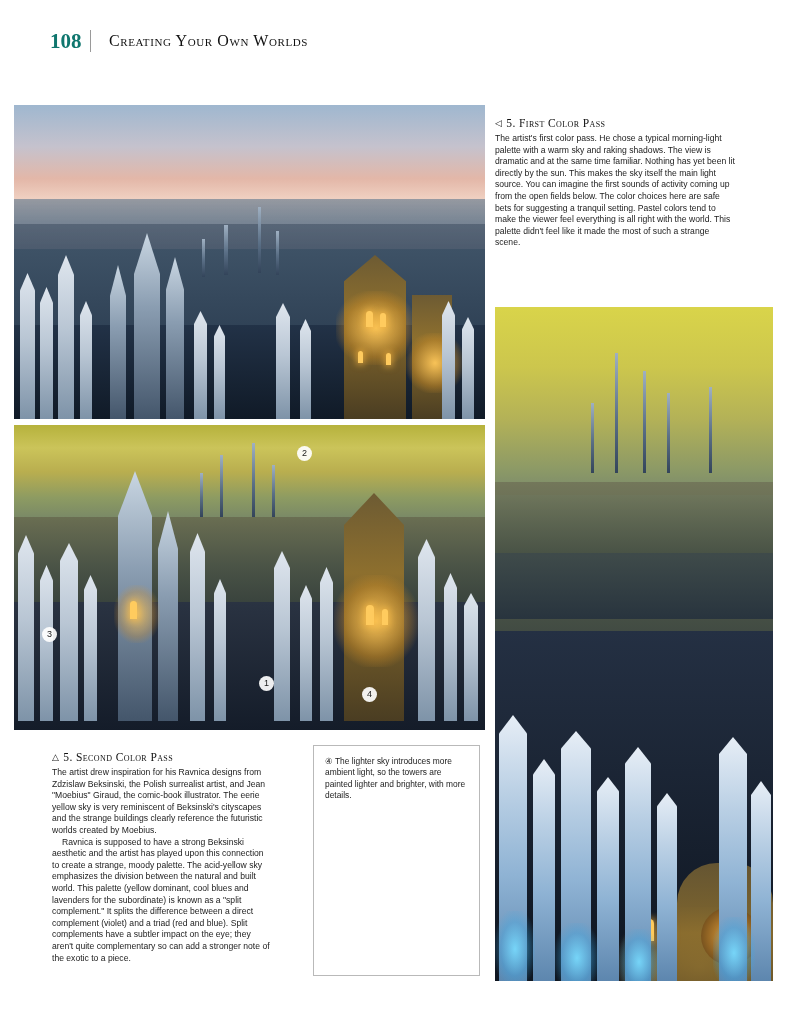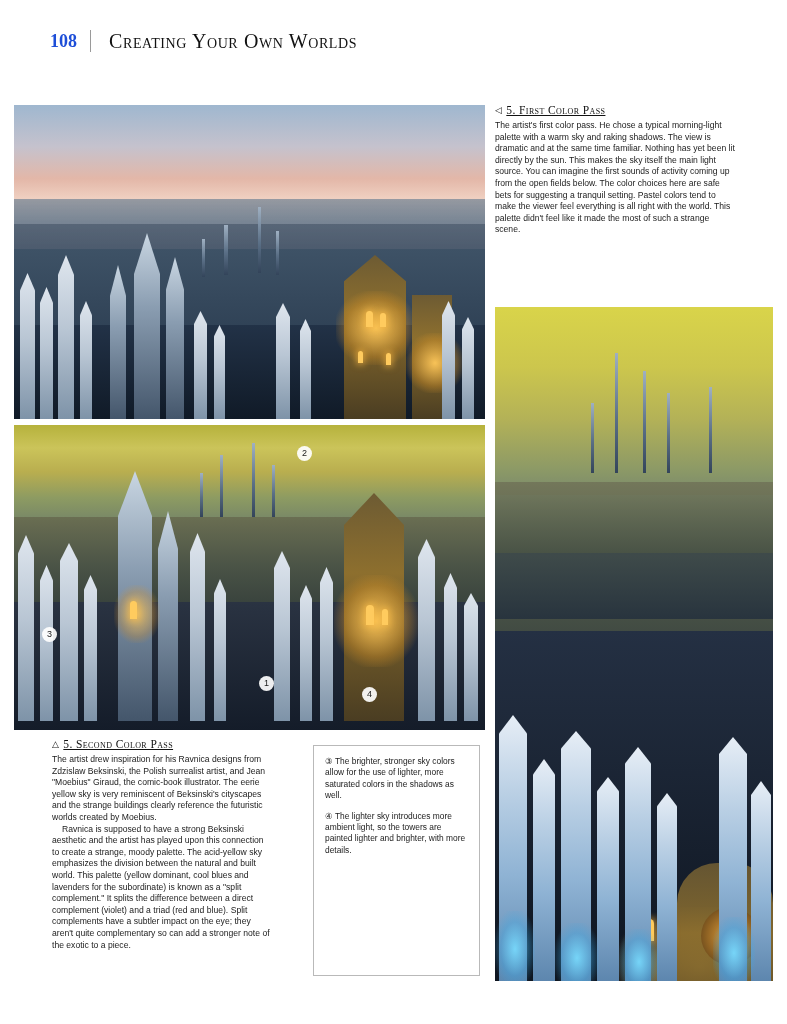--- a/index.html
+++ b/index.html
@@ -21,34 +21,34 @@
     position: absolute;
     left: 50px;
     top: 28px;
     width: 700px;
     height: 26px;
     display: flex;
     align-items: center;
   }
   .folio {
     font-family: "Liberation Serif", serif;
-    font-size: 18px;
+    font-size: 21px;
     font-weight: bold;
-    color: #1d4ed8;
+    color: #0f766e;
     width: 40px;
   }
   .header-rule {
     width: 1px;
     height: 22px;
     background: #9a9a9a;
     margin: 0 18px 0 0;
   }
   .running-head {
     font-family: "Liberation Serif", serif;
-    font-size: 20px;
+    font-size: 16px;
     letter-spacing: 0.6px;
     color: #111;
     font-variant: small-caps;
   }
 
   
   .art {
     position: absolute;
     overflow: hidden;
     background: #263041;
@@ -173,23 +173,22 @@
     z-index: 6;
   }
 
   
   .caption-head {
     font-family: "Liberation Serif", serif;
     font-size: 11.5px;
     font-variant: small-caps;
     letter-spacing: 0.4px;
     color: #111;
-    margin: 0 0 4px 0;
+    margin: 13px 0 4px 0;
     white-space: nowrap;
-    text-decoration: underline;
   }
   .tri {
     display: inline-block;
     font-size: 9px;
     margin-right: 4px;
     vertical-align: 1px;
   }
   .body-text {
     font-family: "Liberation Sans", sans-serif;
     font-size: 8.6px;
@@ -371,18 +370,15 @@
     <span class="tri">△</span><span>5. Second Color Pass</span>
   </div>
   <div class="body-text">
     <p>The artist drew inspiration for his Ravnica designs from Zdzislaw Beksinski, the Polish surrealist artist, and Jean "Moebius" Giraud, the comic-book illustrator. The eerie yellow sky is very reminiscent of Beksinski's cityscapes and the strange buildings clearly reference the futuristic worlds created by Moebius.</p>
     <p>Ravnica is supposed to have a strong Beksinski aesthetic and the artist has played upon this connection to create a strange, moody palette. The acid-yellow sky emphasizes the division between the natural and built world. This palette (yellow dominant, cool blues and lavenders for the subordinate) is known as a "split complement." It splits the difference between a direct complement (violet) and a triad (red and blue). Split complements have a subtler impact on the eye; they aren't quite complementary so can add a stronger note of the exotic to a piece.</p>
   </div>
 </div>
 
 <div id="legend-box">
   <div class="legend-item">
-    <span class="legend-num">③</span><span>The brighter, stronger sky colors allow for the use of lighter, more saturated colors in the shadows as well.</span>
-  </div>
-  <div class="legend-item">
     <span class="legend-num">④</span><span>The lighter sky introduces more ambient light, so the towers are painted lighter and brighter, with more details.</span>
   </div>
 </div>
 
 </body></html>

